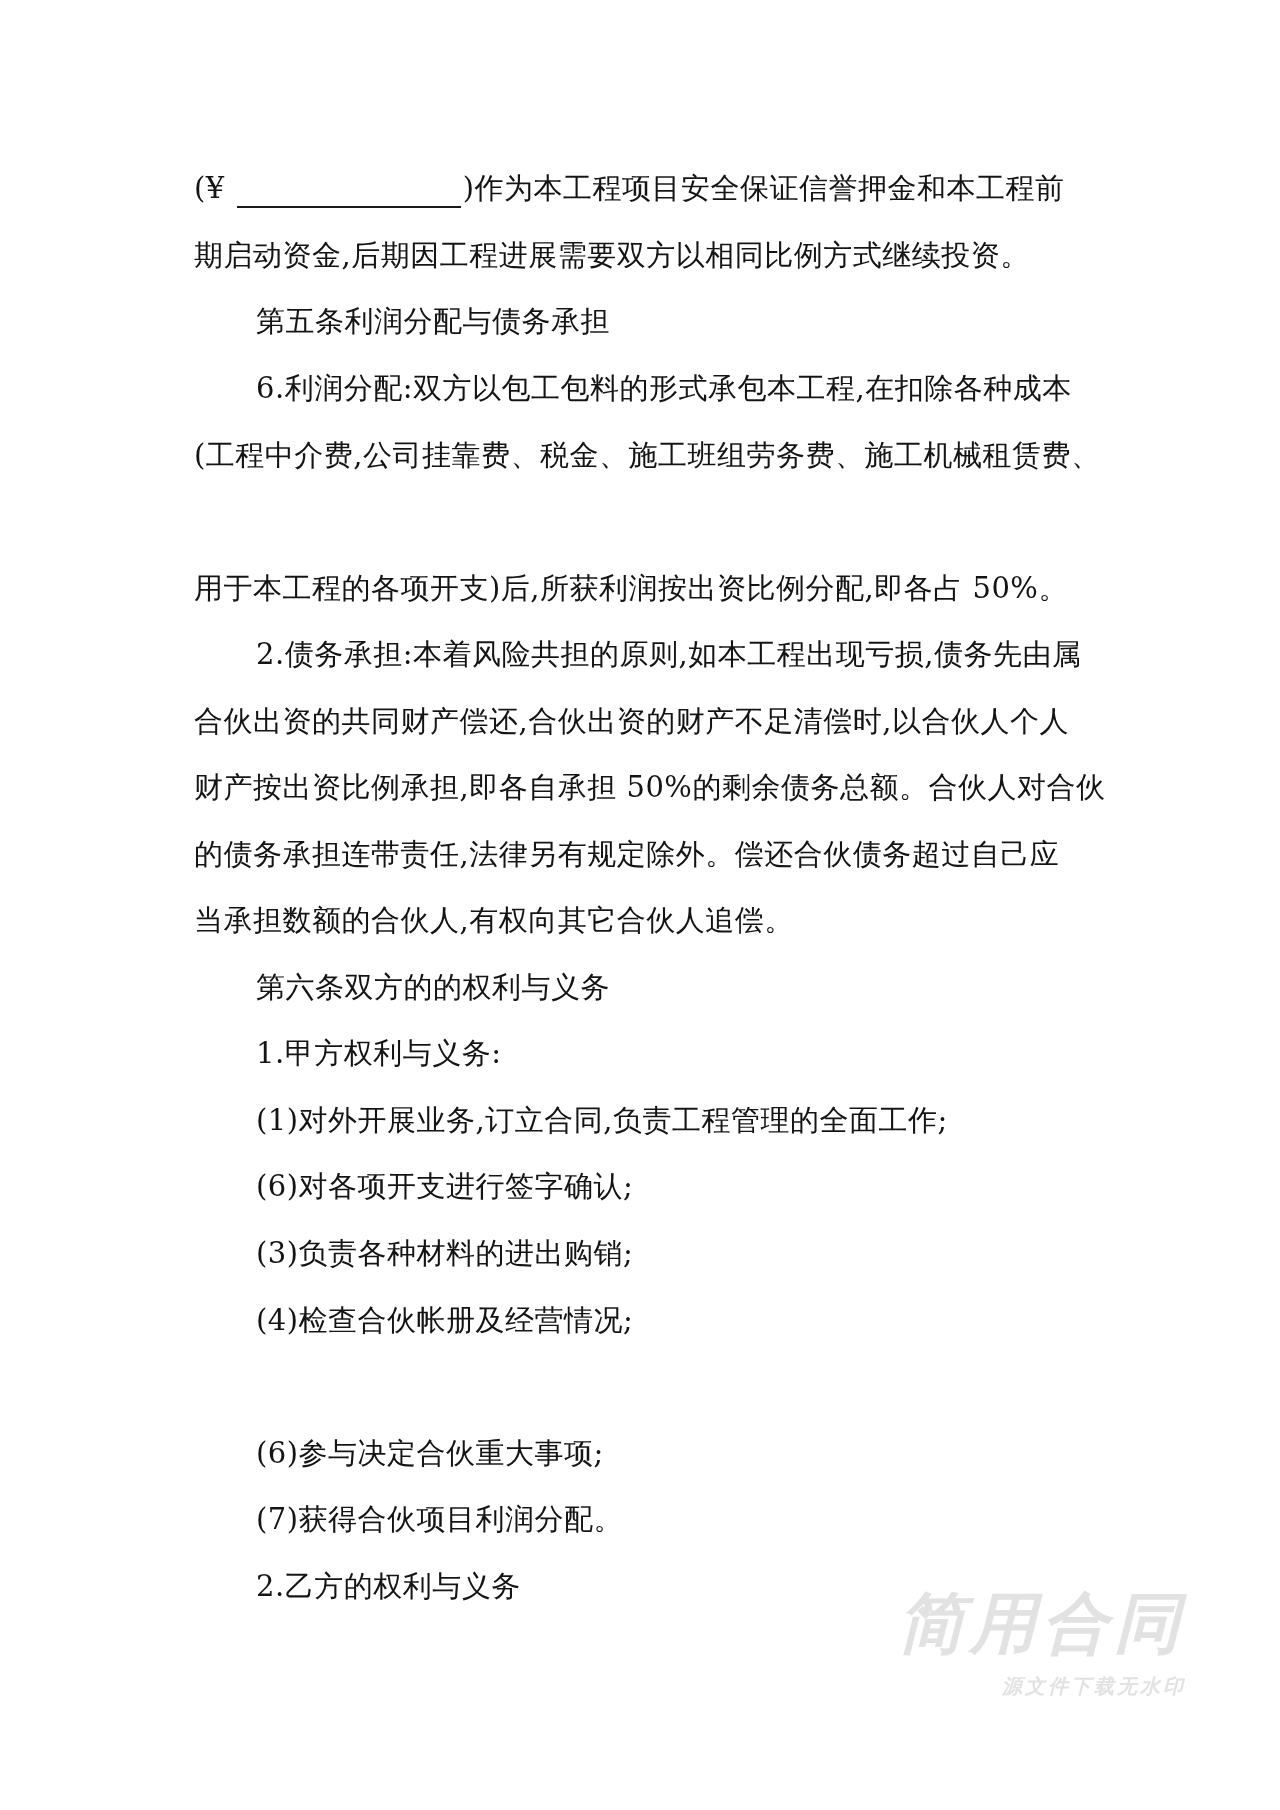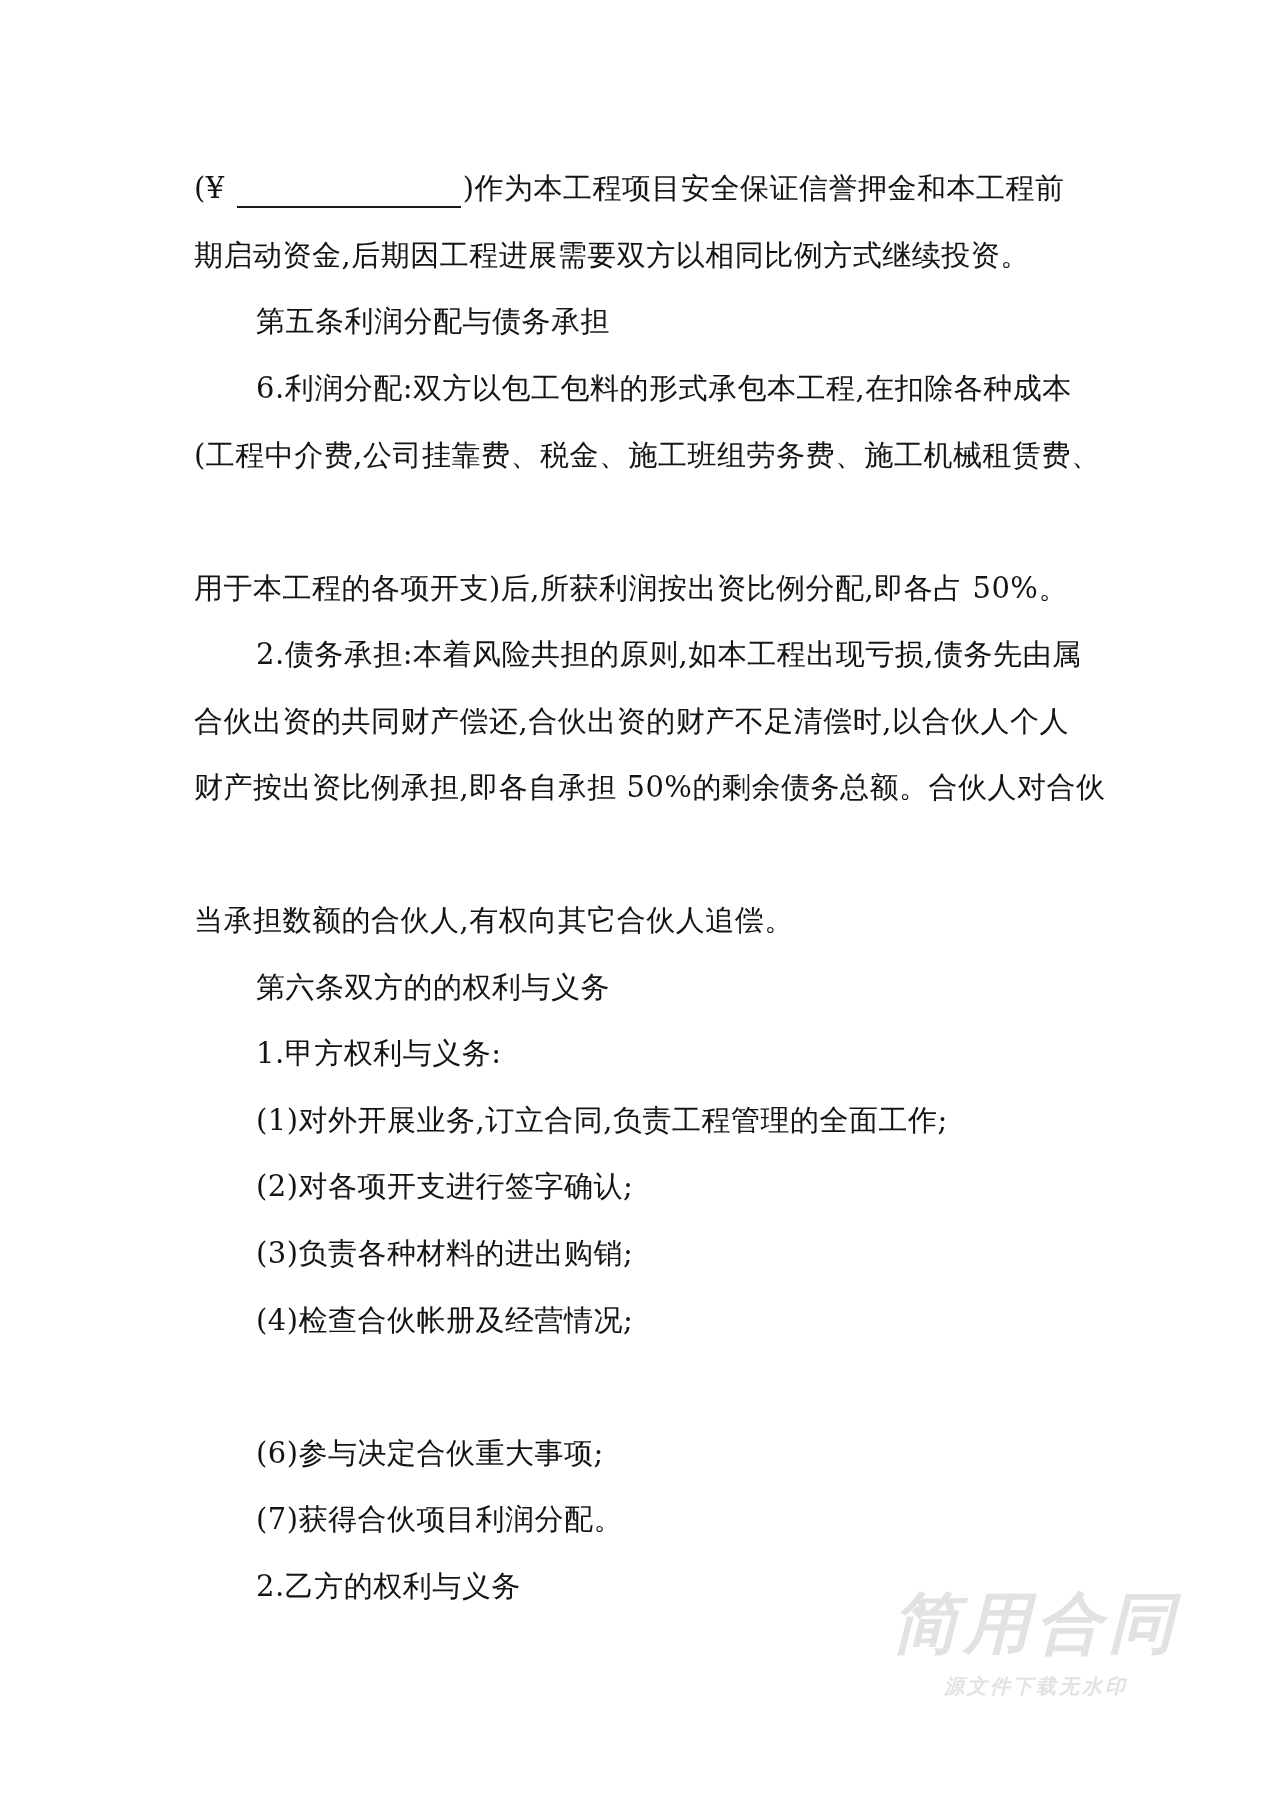--- a/index.html
+++ b/index.html
@@ -28,46 +28,47 @@
     }
     .watermark {
       position: absolute;
       left: 886px;
       top: 1588px;
       width: 300px;
       font-family: "DejaVu Sans", "Liberation Sans", sans-serif;
       color: #e2e2e2;
       font-weight: bold;
       font-style: italic;
-      text-align: center;
+      text-align: right;
     }
     .wm-title { font-size: 66px; line-height: 72px; letter-spacing: 6px; display: block; }
     .wm-sub { font-size: 20px; line-height: 40px; letter-spacing: 3px; display: block; margin-top: 6px; }
   </style>
 </head>
 <body>
 
 <div class="page">
 
   <div class="line" style="top:168px">
     <span>(¥</span><span class="blank"></span><span>)作为本工程项目安全保证信誉押金和本工程前</span>
   </div>
   <div class="line" style="top:235px">期启动资金,后期因工程进展需要双方以相同比例方式继续投资。</div>
   <div class="line indent" style="top:301px">第五条利润分配与债务承担</div>
   <div class="line indent" style="top:368px">6.利润分配:双方以包工包料的形式承包本工程,在扣除各种成本</div>
   <div class="line" style="top:435px">(工程中介费,公司挂靠费、税金、施工班组劳务费、施工机械租赁费、</div>
   <div class="line" style="top:568px">用于本工程的各项开支)后,所获利润按出资比例分配,即各占 50%。</div>
   <div class="line indent" style="top:634px">2.债务承担:本着风险共担的原则,如本工程出现亏损,债务先由属</div>
   <div class="line" style="top:701px">合伙出资的共同财产偿还,合伙出资的财产不足清偿时,以合伙人个人</div>
   <div class="line" style="top:767px">财产按出资比例承担,即各自承担 50%的剩余债务总额。合伙人对合伙</div>
+  <div class="line" style="top:834px">的债务承担连带责任,法律另有规定除外。偿还合伙债务超过自己应</div>
   <div class="line" style="top:900px">当承担数额的合伙人,有权向其它合伙人追偿。</div>
   <div class="line indent" style="top:967px">第六条双方的的权利与义务</div>
   <div class="line indent" style="top:1033px">1.甲方权利与义务:</div>
   <div class="line indent" style="top:1100px">(1)对外开展业务,订立合同,负责工程管理的全面工作;</div>
-  <div class="line indent" style="top:1166px">(2)对各项开支进行签字确认;</div>
+  <div class="line indent" style="top:1166px">(6)对各项开支进行签字确认;</div>
   <div class="line indent" style="top:1233px">(3)负责各种材料的进出购销;</div>
   <div class="line indent" style="top:1300px">(4)检查合伙帐册及经营情况;</div>
   <div class="line indent" style="top:1433px">(6)参与决定合伙重大事项;</div>
   <div class="line indent" style="top:1499px">(7)获得合伙项目利润分配。</div>
   <div class="line indent" style="top:1566px">2.乙方的权利与义务</div>
 
   <div class="watermark">
     <span class="wm-title">简用合同</span>
     <span class="wm-sub">源文件下载无水印</span>
   </div>

